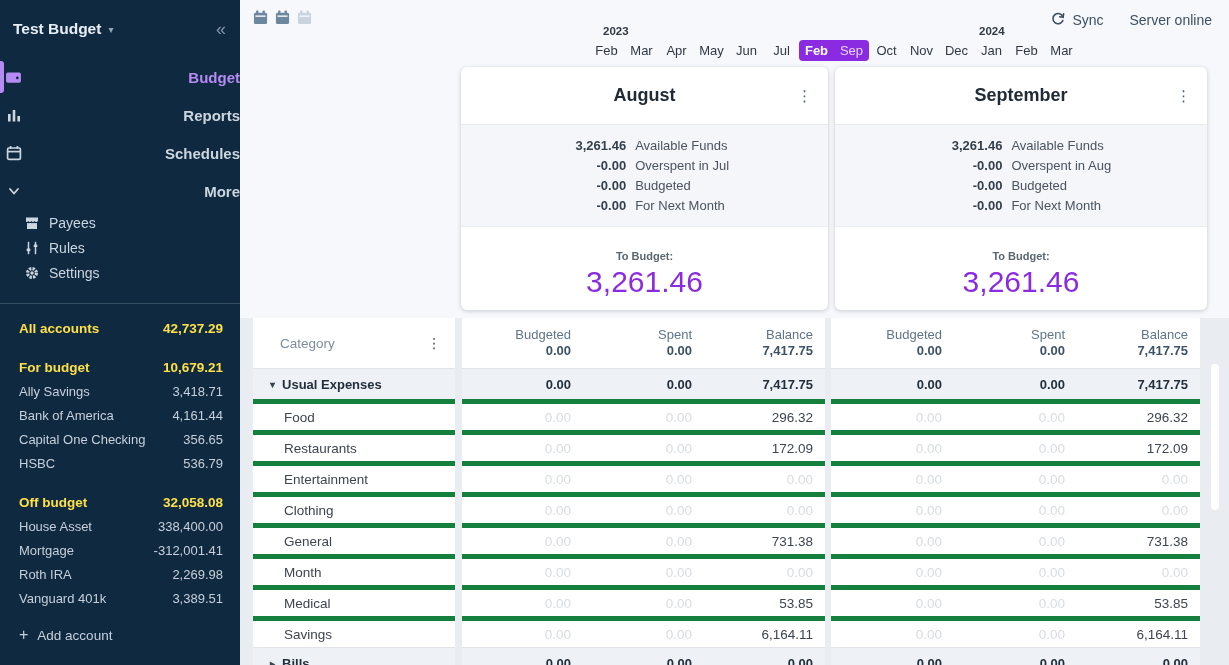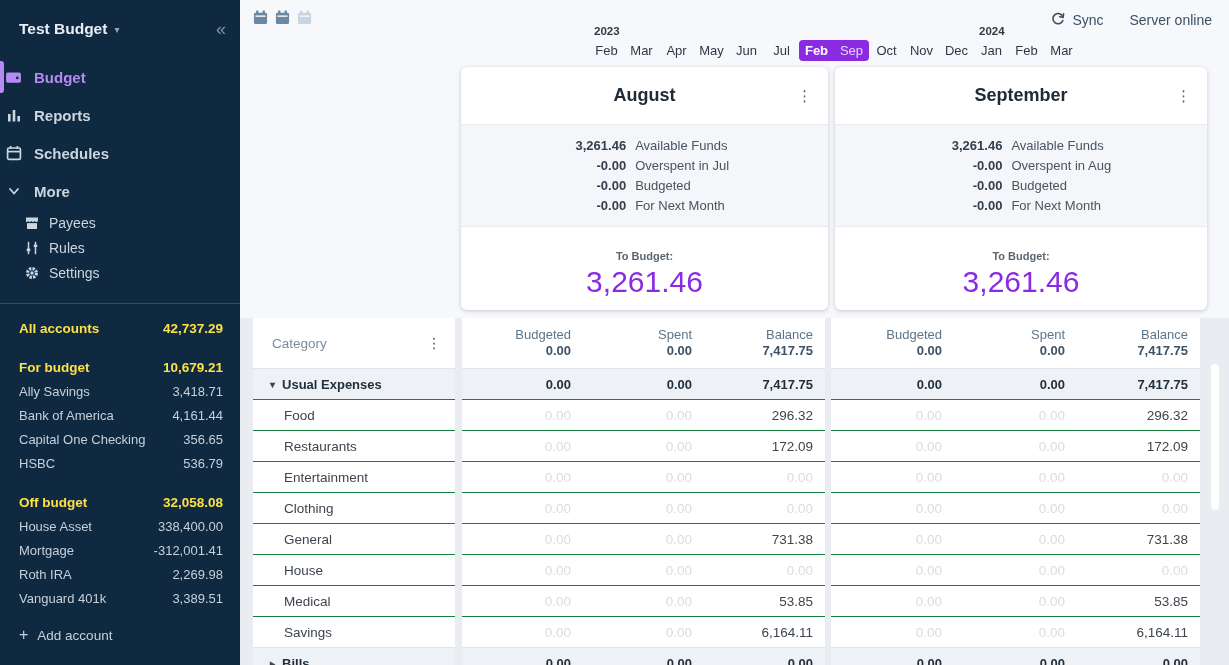--- a/index.html
+++ b/index.html
@@ -5,27 +5,27 @@
   * { box-sizing: border-box; }
   html,body { margin:0; padding:0; }
   body {
     width:1229px; height:665px; overflow:hidden;
     font-family:"Liberation Sans", sans-serif;
     display:flex; background:#f7f8fb;
     -webkit-font-smoothing:antialiased;
   }
   
   .sidebar { width:240px; min-width:240px; height:100%; background:#0f2940; color:#ccd6df; display:flex; flex-direction:column; }
-  .sb-header { display:flex; align-items:center; padding:20px 14px 8px 19px; }
+  .sb-header { display:flex; align-items:center; padding:20px 14px 8px 13px; }
   .sb-titlewrap { display:flex; align-items:center; cursor:pointer; }
   .sb-title { font-size:15.5px; font-weight:700; color:#e9eef4; }
   .caret { font-size:10px; margin-left:7px; color:#93a5b6; }
   .collapse { margin-left:auto; color:#7f93a8; font-size:18px; cursor:pointer; line-height:1; }
   .sb-nav { margin-top:12px; }
-  .nav-item { position:relative; height:38px; display:flex; align-items:center; padding-left:5px; gap:12px; font-size:15px; color:#ccd6df; cursor:pointer; font-weight:600; }
+  .nav-item { position:relative; height:38px; display:flex; align-items:center; padding-left:5px; gap:12px; font-size:15px; color:#ccd6df; cursor:pointer; font-weight:600;justify-content:space-between; }
   .nav-item .ico { width:17px; height:17px; display:flex; align-items:center; justify-content:center; }
   .nav-item.active { color:#b58af2; }
   .nav-item.active::before { content:""; position:absolute; left:0; top:3px; bottom:3px; width:4px; background:#b58af2; border-radius:0 3px 3px 0; }
   .nav-item .ico svg, .sub-item .ico svg { display:block; }
   .sub-item { height:25px; display:flex; align-items:center; padding-left:25px; gap:10px; font-size:14px; color:#ccd6df; cursor:pointer; }
   .sub-item .ico { width:14px; height:14px; display:flex; align-items:center; justify-content:center; }
   .sb-divider { border-top:1px solid rgba(255,255,255,.16); margin-top:18px; }
   .sb-accounts { padding:12px 17px 0 19px; font-size:13px; flex:1; }
   .acct-row { display:flex; justify-content:space-between; align-items:center; height:24px; color:#c6d0da; cursor:pointer; }
   .acct-row.hdr { font-weight:700; color:#fde047; font-size:13.5px; }
@@ -61,28 +61,28 @@
   .sum-lbl { padding-left:9px; color:#49545f; }
   .card-tb { flex:1; display:flex; flex-direction:column; align-items:center; padding-top:23px; }
   .tb-lbl { font-size:11px; color:#5a6670;font-weight:bold; }
   .tb-amt { font-size:30px; color:#8a2be2; margin-top:3px; cursor:pointer; }
   
   .table-region { position:absolute; top:318px; left:0; right:0; bottom:0; background:#e9edf2; overflow:hidden; }
   .trow { display:grid; grid-template-columns:13px 202px 7px 121px 121px 121px 6px 123px 123px 123px 1fr; }
   .cell { background:#fff; }
   .gap { background:transparent; }
   .thead .cell { height:50px; }
-  .th-cat { display:flex; align-items:center; justify-content:space-between; padding:0 14px 0 19px; color:#7b8c9d; font-size:13.5px; }
+  .th-cat { display:flex; align-items:center; justify-content:space-between; padding:0 14px 0 27px; color:#7b8c9d; font-size:13.5px; }
   .kebab2 { color:#3f4a55; font-size:14px; cursor:pointer; }
   .th-val { display:flex; flex-direction:column; justify-content:center; align-items:flex-end; padding-right:12px; font-size:13px; color:#5f7588; line-height:16px; }
   .th-val b { color:#3d5266; font-weight:700; }
   .grow .cell { height:31px; background:#eef2f7; border-top:1px solid #e1e5ea; display:flex; align-items:center; font-weight:700; color:#232f3b; font-size:13px; }
   .g-cat { padding-left:17px; gap:7px; cursor:pointer; }
   .tri { font-size:10px; color:#3a4550; }
-  .drow .cell { height:31px; border-top:1px solid #15803d; display:flex; align-items:center; font-size:13.5px; color:#3d454e; }
+  .drow .cell { height:31px; border-top:5px solid #15803d; display:flex; align-items:center; font-size:13.5px; color:#3d454e; }
   .d-cat { padding-left:31px; cursor:pointer; }
   .v { justify-content:flex-end; padding-right:12px; font-size:13px; color:#39424b; }
   .v.faded { color:#d8dce1; }
   .scroll-thumb { position:absolute; right:10px; top:46px; width:8px; height:146px; background:#fff; border-radius:4px; cursor:pointer; }
 </style>
 </head>
 <body>
 
 <aside class="sidebar">
   <div class="sb-header">
@@ -251,21 +251,21 @@
             <polyline points="12.6,1.8 12.1,5.3 8.7,4.7"></polyline>
           </svg>
       </span>
       <span>Sync</span>
     </div>
     <div class="server">Server online</div>
   </div>
 
   <div class="month-header">
     <div class="years" id="years-row">
-        <span class="year" style="left:5px">2023</span>
+        <span class="year" style="left:14px">2023</span>
         <span class="year" style="left:390px">2024</span>
       </div>
     <div class="months-row" id="months-row">
         <div class="month">Feb</div>
         <div class="month">Mar</div>
         <div class="month">Apr</div>
         <div class="month">May</div>
         <div class="month">Jun</div>
         <div class="month">Jul</div>
         <div class="month sel pri rl">Feb</div>
@@ -446,21 +446,21 @@
           <div class="cell v faded">0.00</div>
           <div class="cell v">731.38</div>
     <div class="gap"></div>
     <div class="cell v faded">0.00</div>
           <div class="cell v faded">0.00</div>
           <div class="cell v">731.38</div>
     <div class="gap"></div>
   </div>
         <div class="trow drow">
     <div class="gap"></div>
-    <div class="cell d-cat">House</div>
+    <div class="cell d-cat">Month</div>
     <div class="gap"></div>
     <div class="cell v faded">0.00</div>
           <div class="cell v faded">0.00</div>
           <div class="cell v faded">0.00</div>
     <div class="gap"></div>
     <div class="cell v faded">0.00</div>
           <div class="cell v faded">0.00</div>
           <div class="cell v faded">0.00</div>
     <div class="gap"></div>
   </div>

